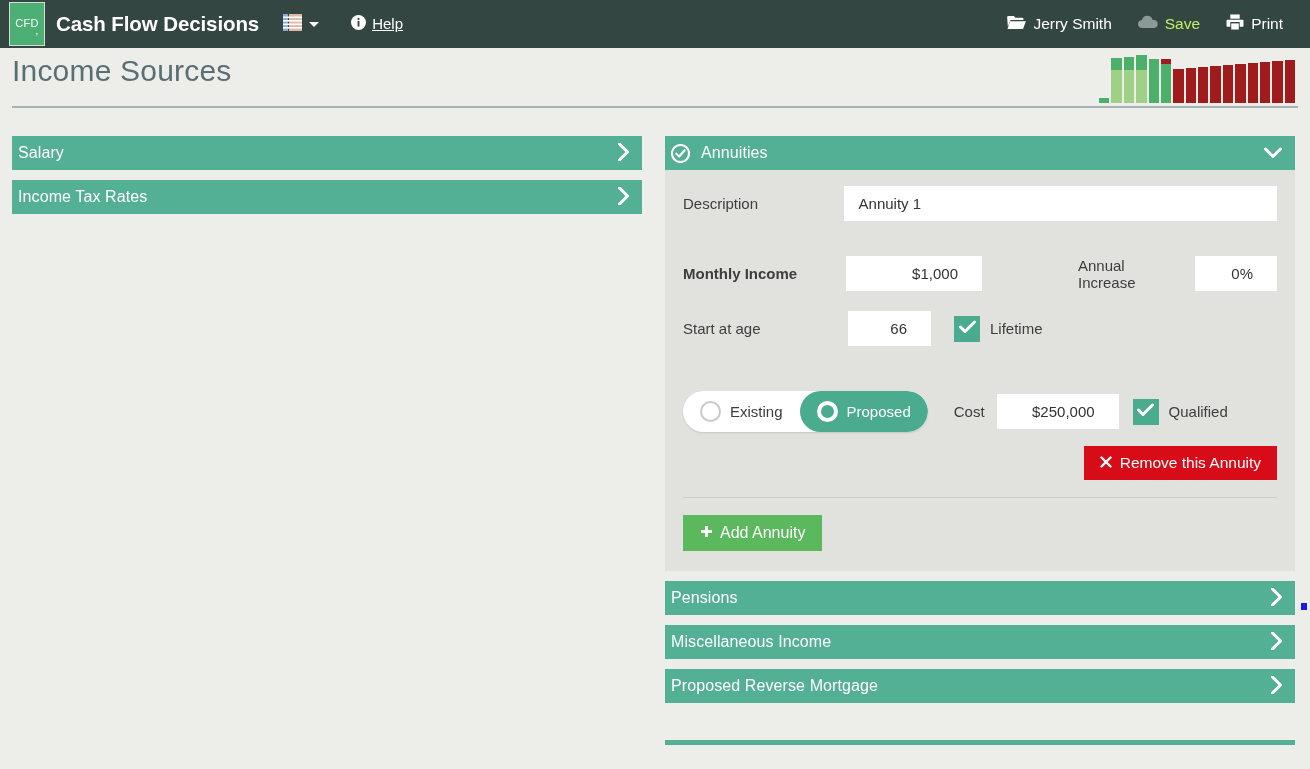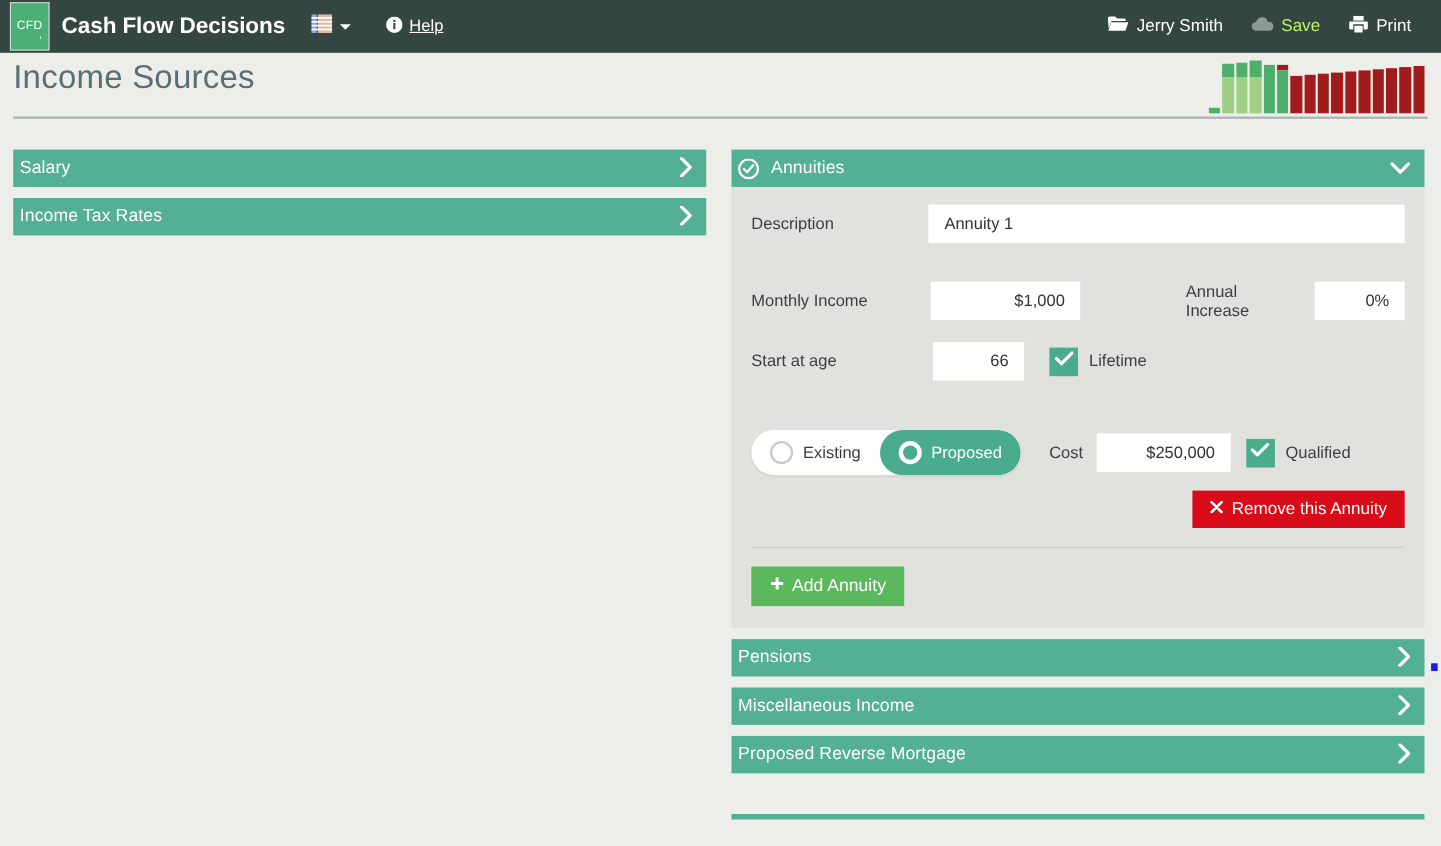--- a/index.html
+++ b/index.html
@@ -113,29 +113,29 @@
     margin-bottom: 10px;
   }
   .frow { display: flex; align-items: center; }
   .flabel { color: #3d3d3d; font-size: 15px; }
   .finput {
     background: #ffffff; border: none;
     height: 35px; color: #333333; font-size: 15px;
     display: flex; align-items: center;
     font-family: "Liberation Sans", sans-serif;
   }
-  .finput.right { justify-content: flex-end; padding-right: 14px; }
+  .finput.right { justify-content: flex-end; padding-right: 24px; }
   .finput.left  { justify-content: flex-start; padding-left: 15px; }
 
   .row-desc { margin-top: 0px; }
   .row-desc .flabel { width: 165px; }
   .row-desc .finput { width: 445px; }
 
   .row-income { margin-top: 35px; }
-  .row-income .flabel { width: 165px; }
+  .row-income .flabel { width: 165px; font-weight: bold; }
   .row-income .finput.mi { width: 138px; }
   .row-income .ai-label { margin-left: 96px; font-size: 15px; color: #3d3d3d; }
   .row-income .finput.ai { width: 83px; margin-left: 10px; }
 
   .row-age { margin-top: 20px; }
   .row-age .flabel { width: 165px; }
   .row-age .finput.age { width: 83px; }
 
   .chk {
     width: 26px; height: 26px; background: #4aab8e;

